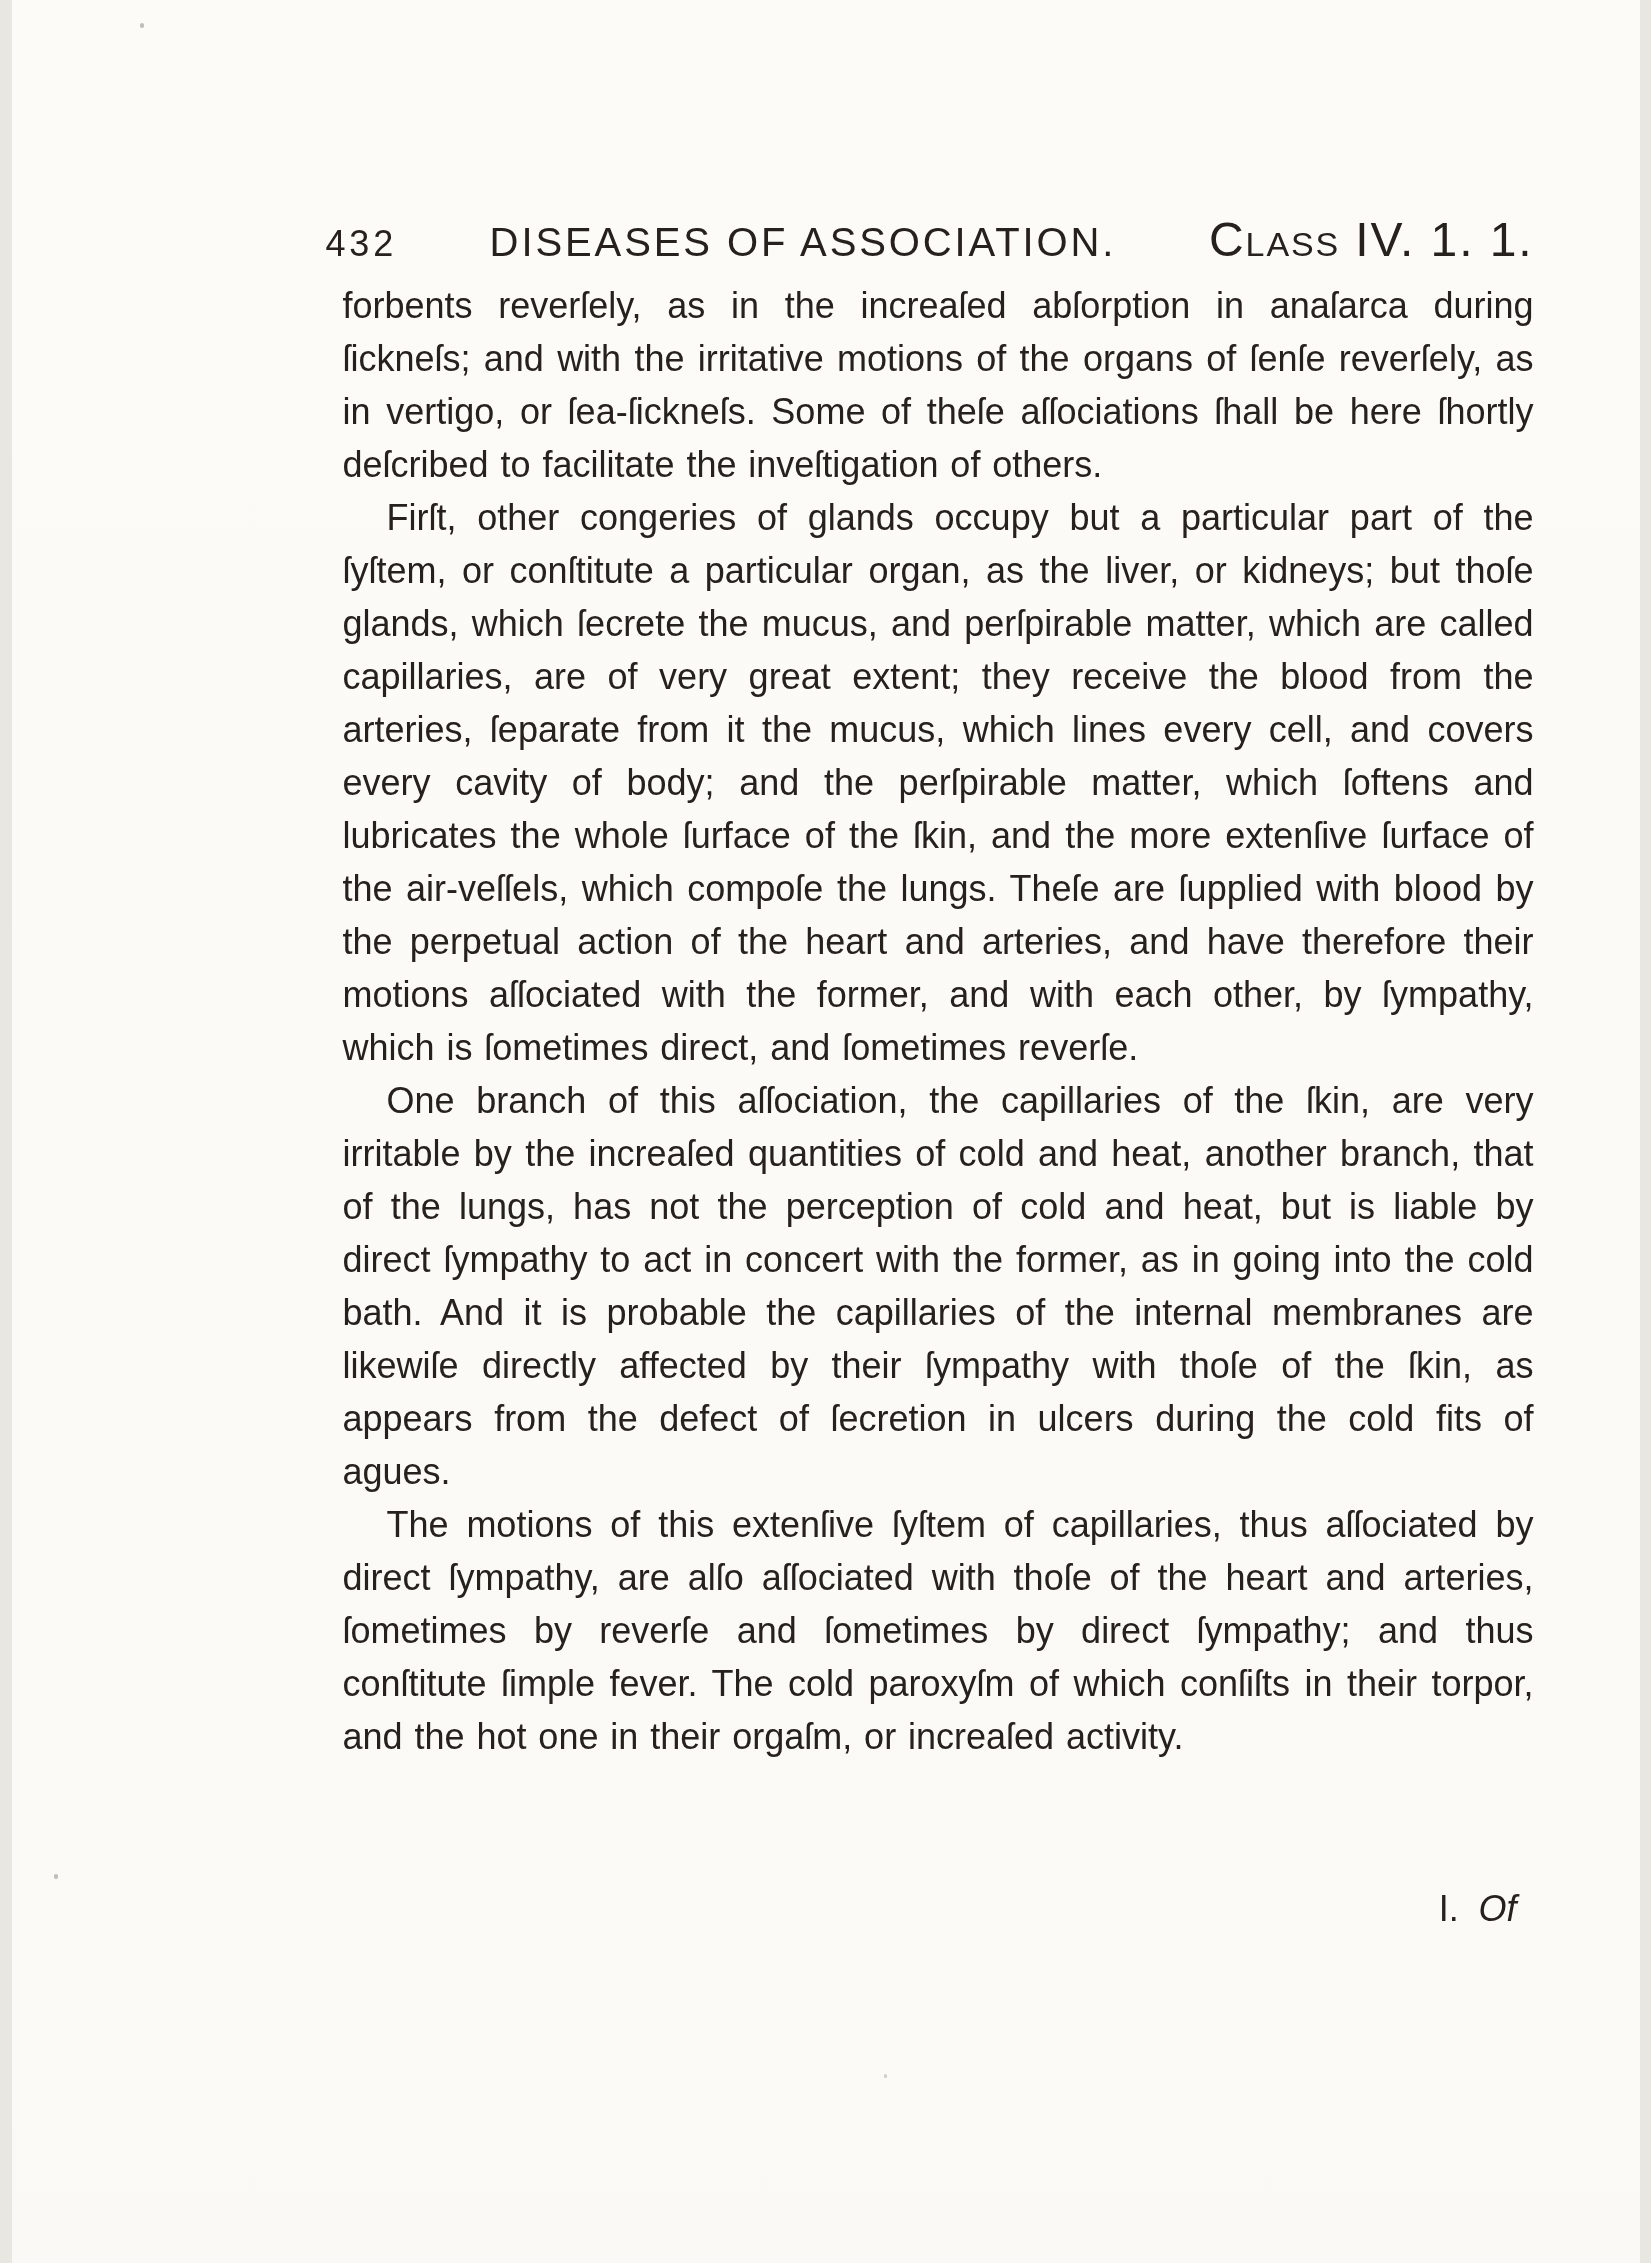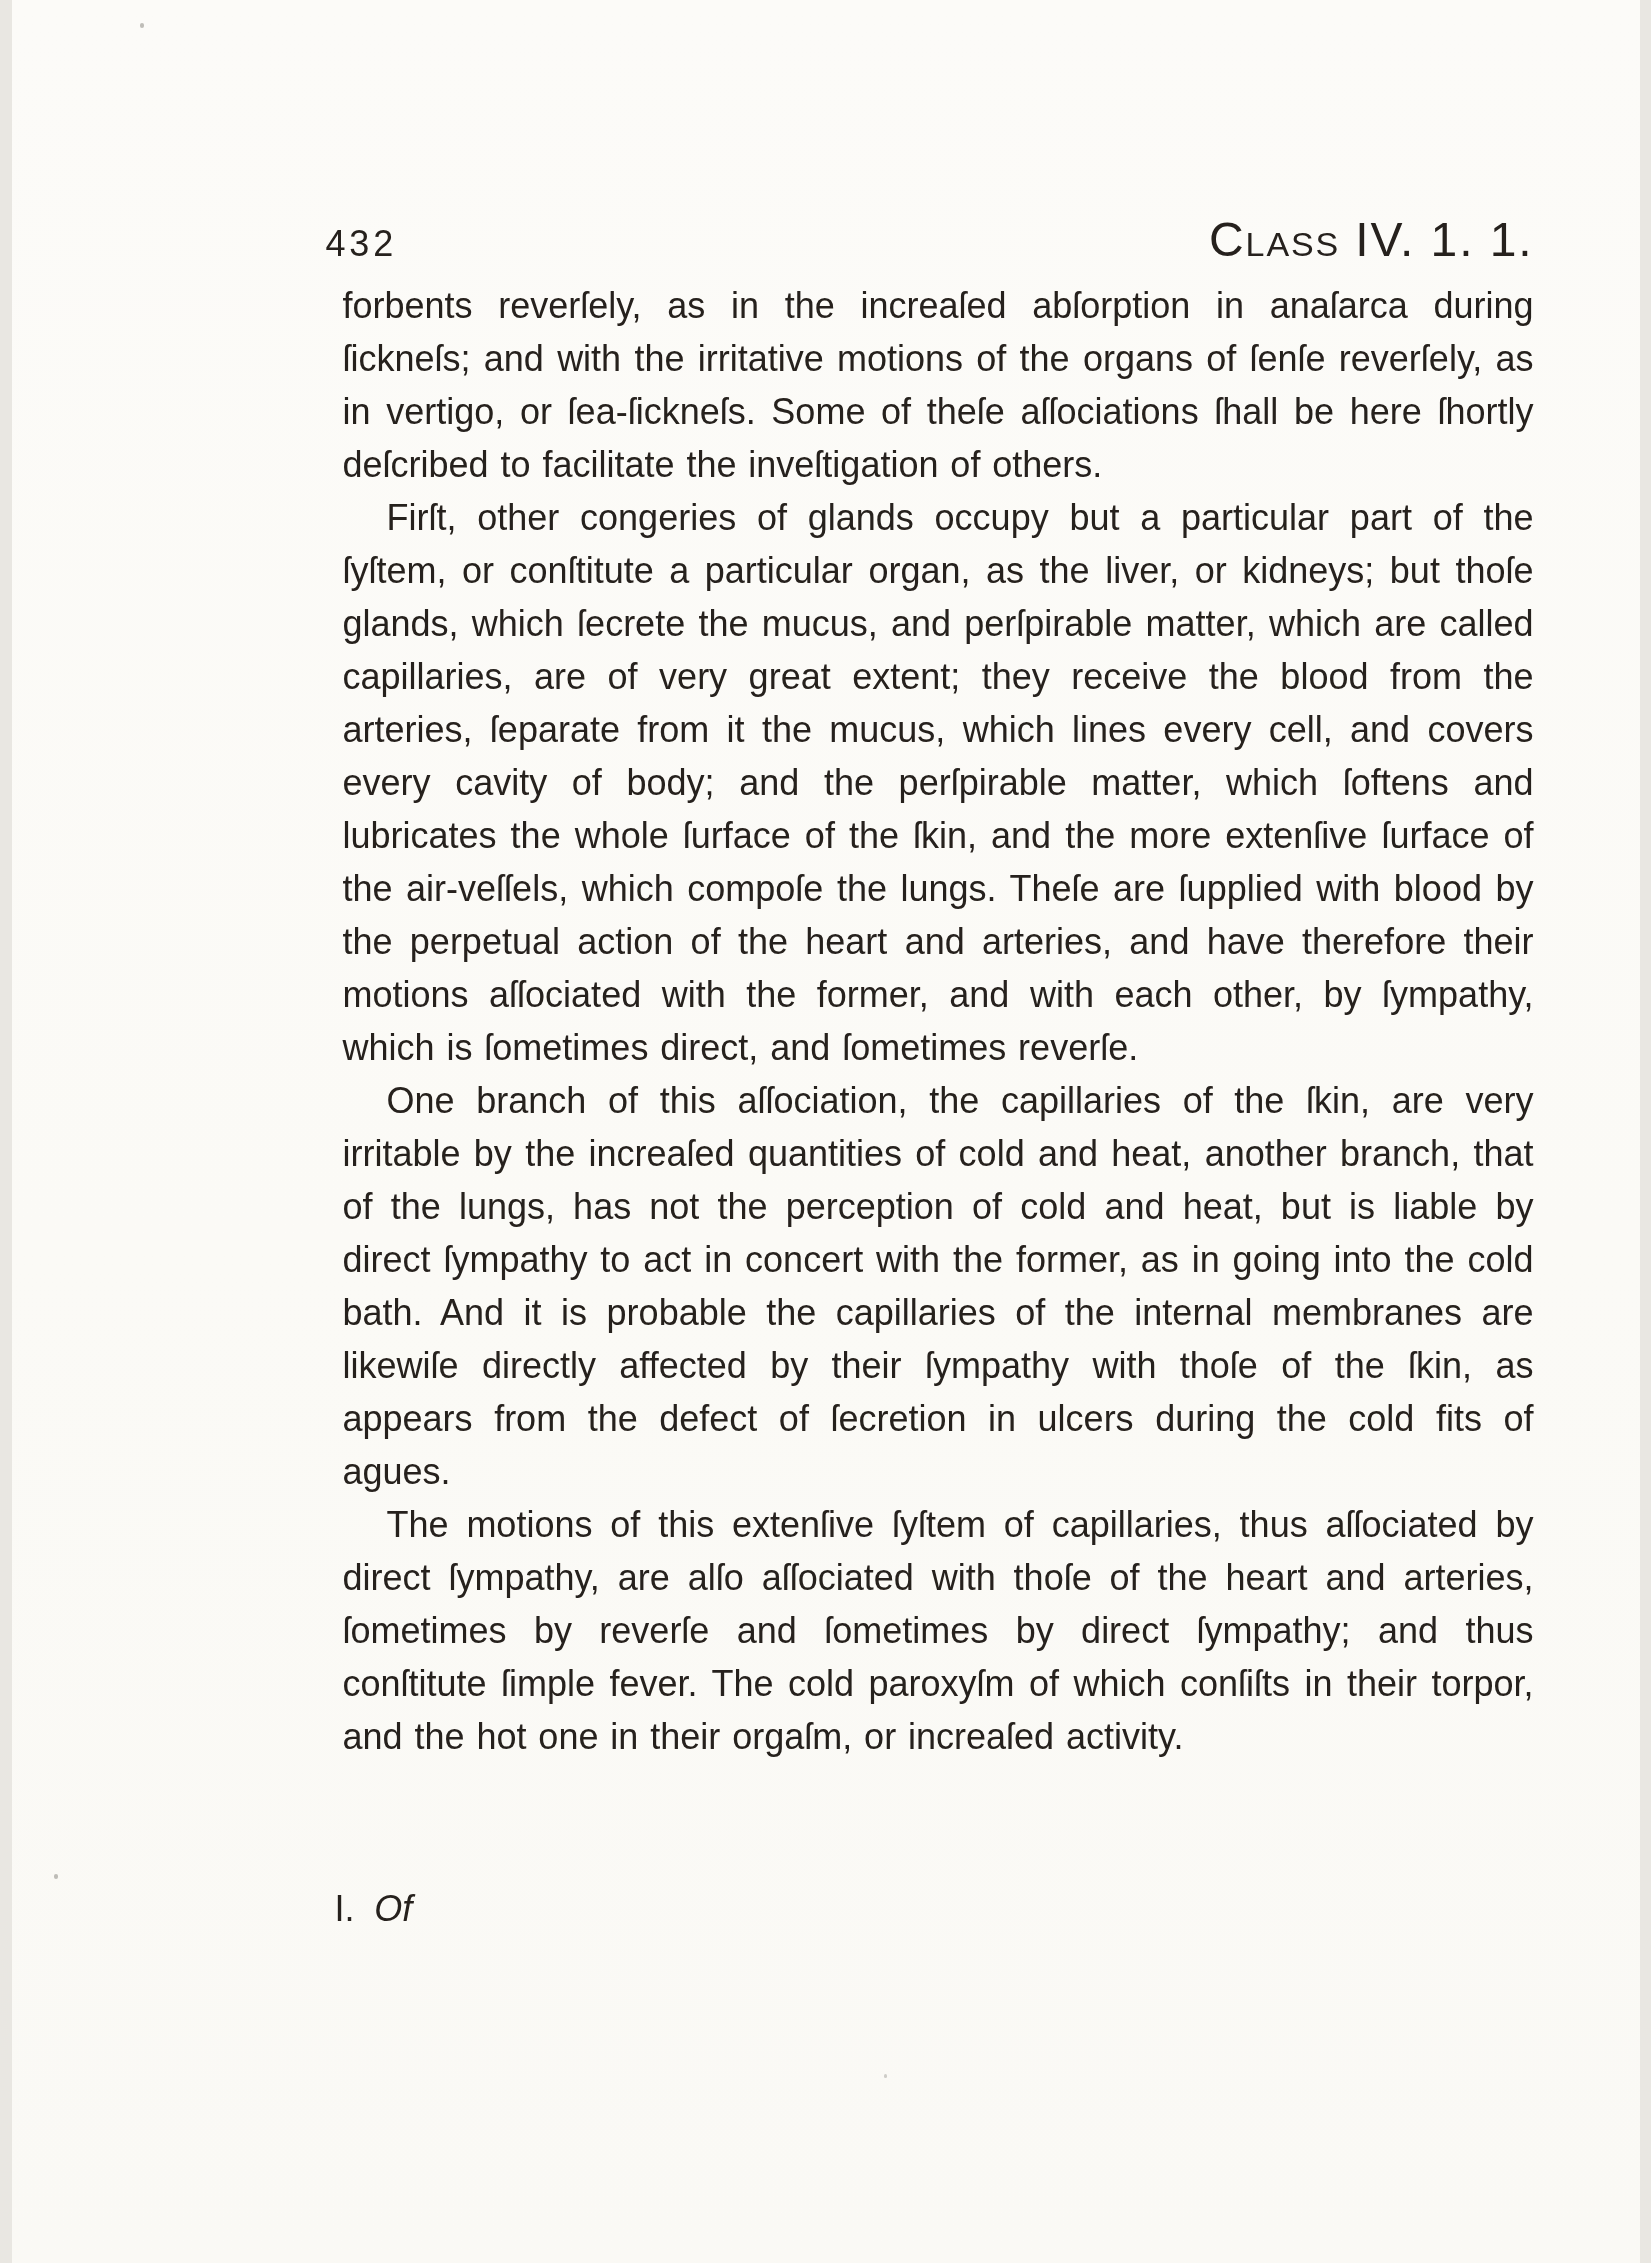--- a/index.html
+++ b/index.html
@@ -54,23 +54,24 @@
   }
   .para {
     margin: 0;
     text-indent: 44px;
   }
   .para.no-indent {
     text-indent: 0;
   }
   .catchword {
     position: absolute;
-    left: 323px;
+    left: 314px;
     top: 1888px;
     width: 1191px;
+    text-align: right;
     font-size: 36px;
   }
   .catchword .italic {
     font-style: italic;
     margin-left: 9.6px;
   }
   .speck {
     position: absolute;
     background: #8d8a84;
     border-radius: 50%;
@@ -80,20 +81,21 @@
   .speck-2 { left: 42px;  top: 1874px; width: 4.8px; height: 4.8px; }
   .speck-3 { left: 872px; top: 2074px; width: 3.8px; height: 3.8px; opacity: 0.4; }
 </style>
 </head>
 <body>
 
 <div class="page">
 
   <header class="page-header">
     <span class="page-number">432</span>
+    <span class="running-title">DISEASES OF ASSOCIATION.</span>
     <span class="class-label">Class IV. 1. 1.</span>
   </header>
 
   <main class="text-block">
     <p class="para no-indent">forbents reverſely, as in the increaſed abſorption in anaſarca during ſickneſs; and with the irritative motions of the organs of ſenſe reverſely, as in vertigo, or ſea-ſickneſs. Some of theſe aſſociations ſhall be here ſhortly deſcribed to facilitate the inveſtigation of others.</p>
     <p class="para">Firſt, other congeries of glands occupy but a particular part of the ſyſtem, or conſtitute a particular organ, as the liver, or kidneys; but thoſe glands, which ſecrete the mucus, and perſpirable matter, which are called capillaries, are of very great extent; they receive the blood from the arteries, ſeparate from it the mucus, which lines every cell, and covers every cavity of body; and the perſpirable matter, which ſoftens and lubricates the whole ſurface of the ſkin, and the more extenſive ſurface of the air-veſſels, which compoſe the lungs. Theſe are ſupplied with blood by the perpetual action of the heart and arteries, and have therefore their motions aſſociated with the former, and with each other, by ſympathy, which is ſometimes direct, and ſometimes reverſe.</p>
     <p class="para">One branch of this aſſociation, the capillaries of the ſkin, are very irritable by the increaſed quantities of cold and heat, another branch, that of the lungs, has not the perception of cold and heat, but is liable by direct ſympathy to act in concert with the former, as in going into the cold bath. And it is probable the capillaries of the internal membranes are likewiſe directly affected by their ſympathy with thoſe of the ſkin, as appears from the defect of ſecretion in ulcers during the cold fits of agues.</p>
     <p class="para">The motions of this extenſive ſyſtem of capillaries, thus aſſociated by direct ſympathy, are alſo aſſociated with thoſe of the heart and arteries, ſometimes by reverſe and ſometimes by direct ſympathy; and thus conſtitute ſimple fever. The cold paroxyſm of which conſiſts in their torpor, and the hot one in their orgaſm, or increaſed activity.</p>
   </main>
 

